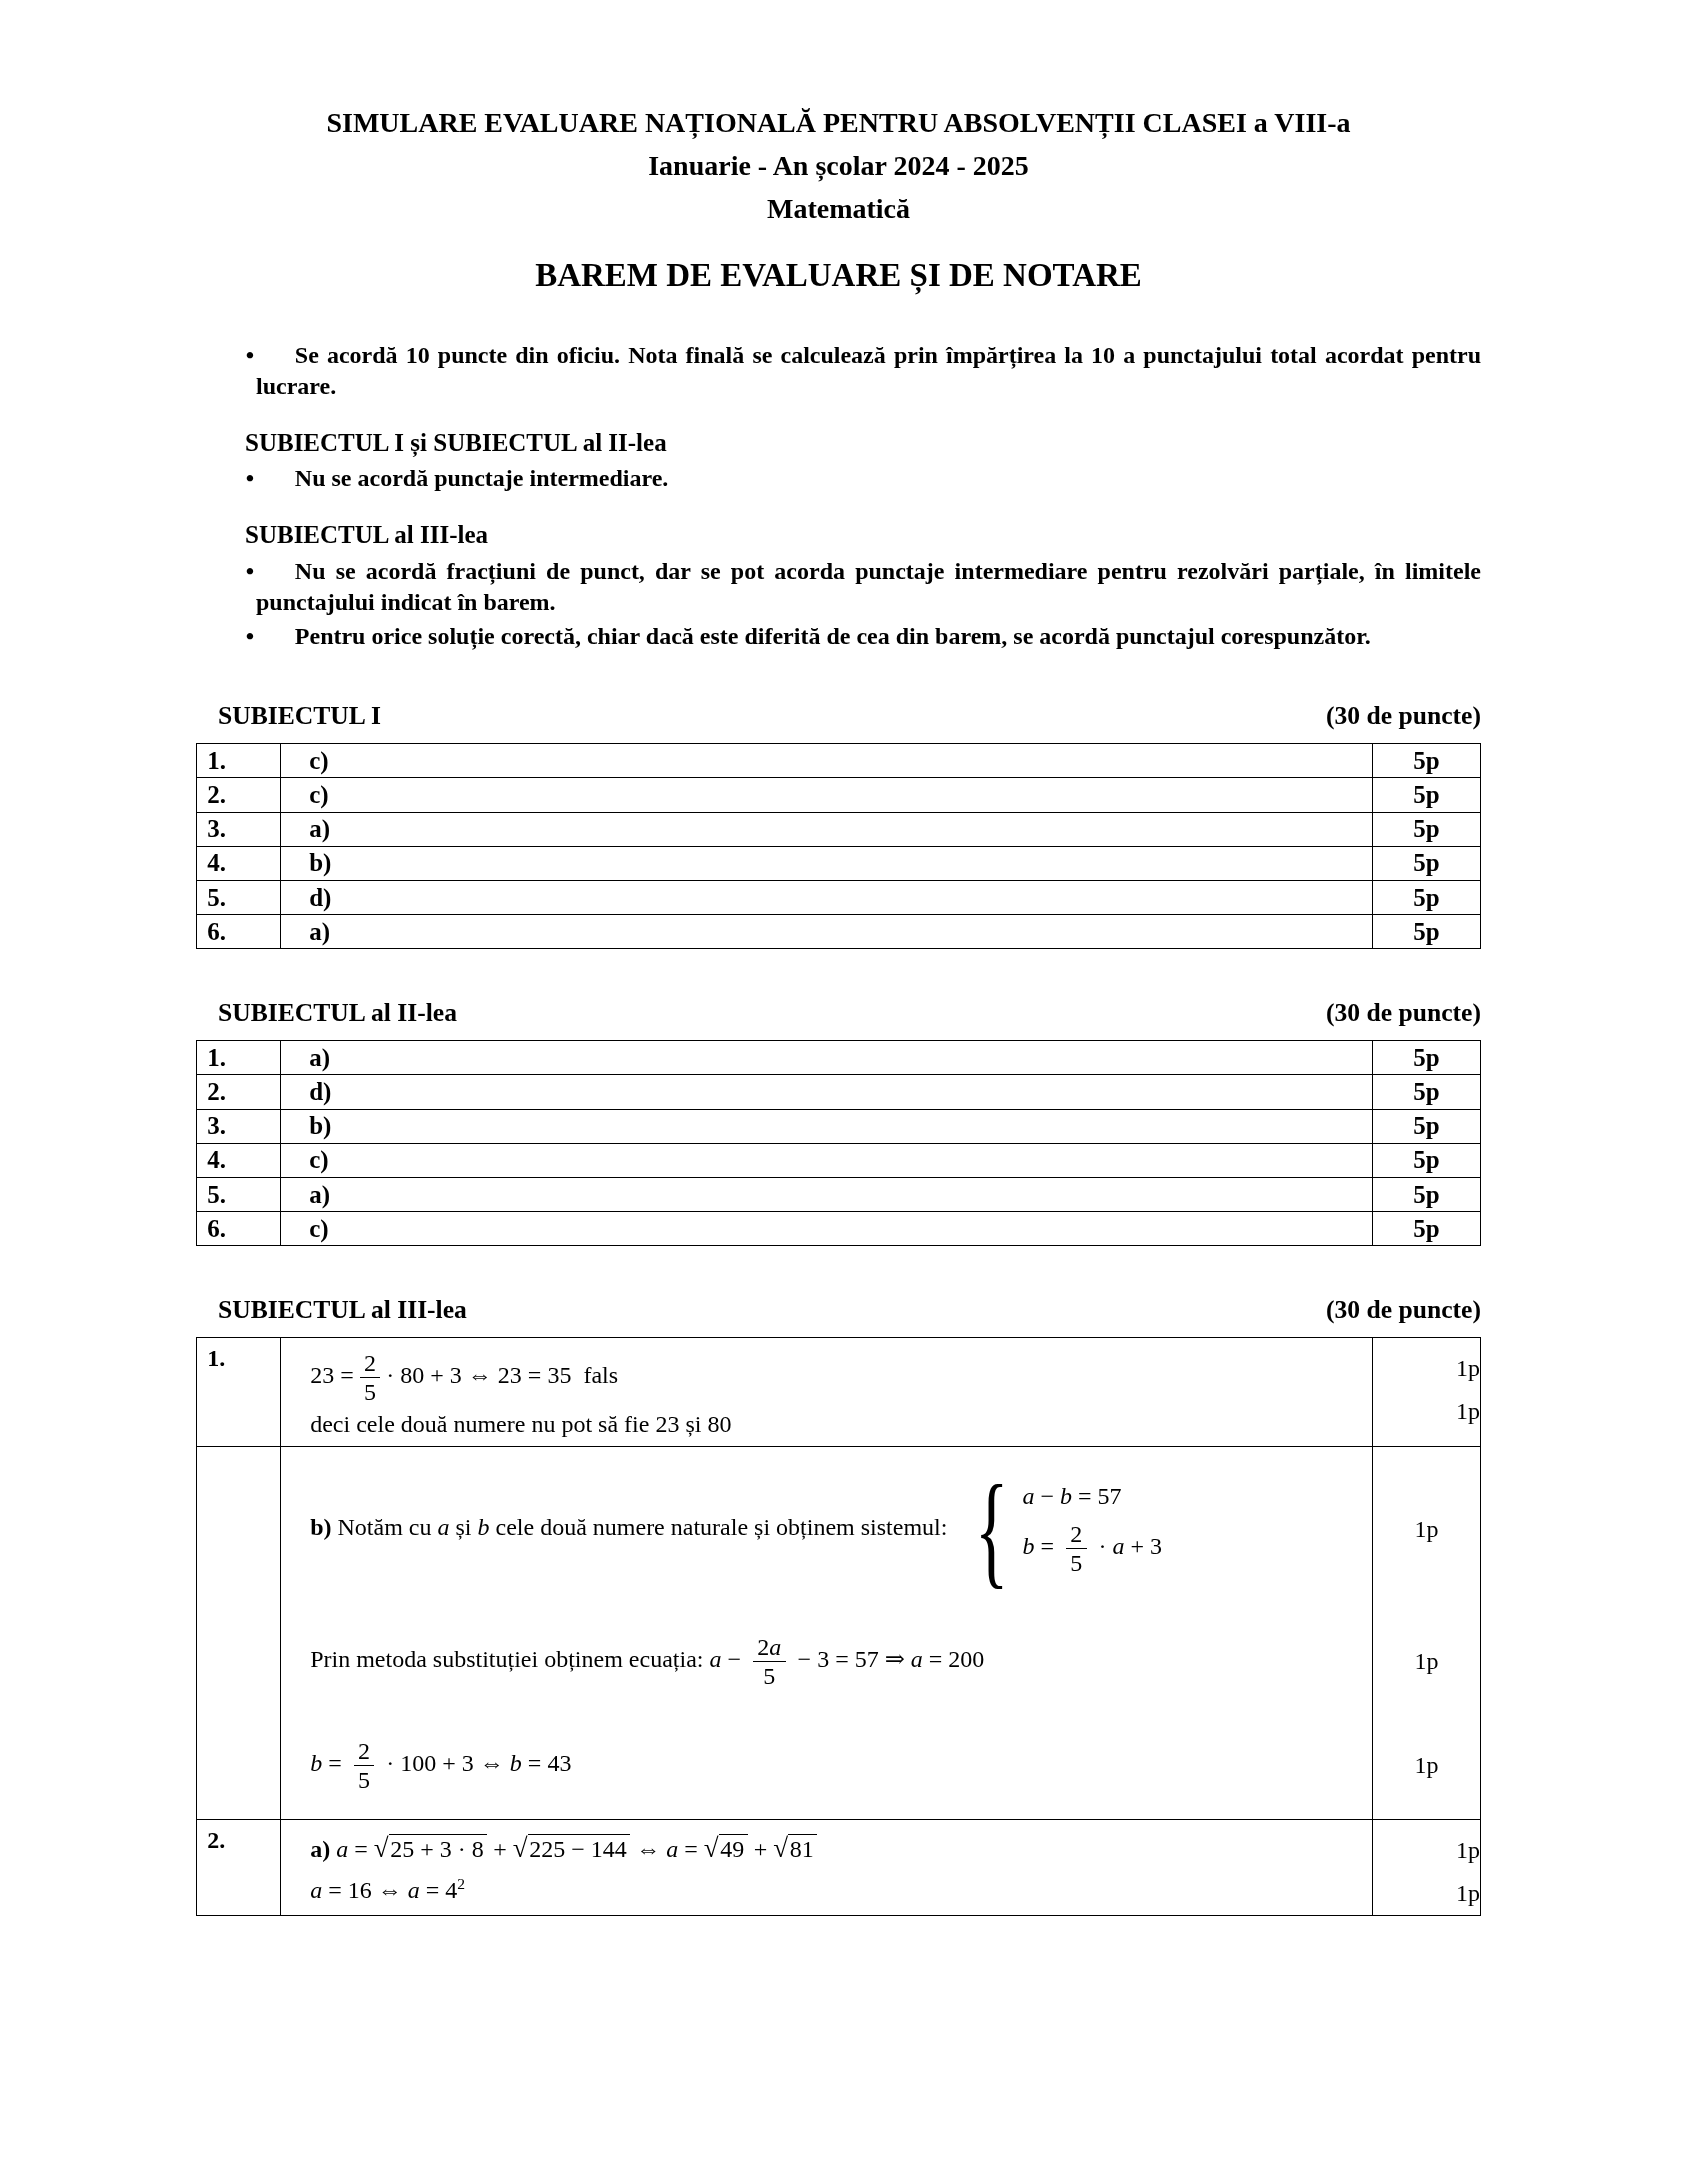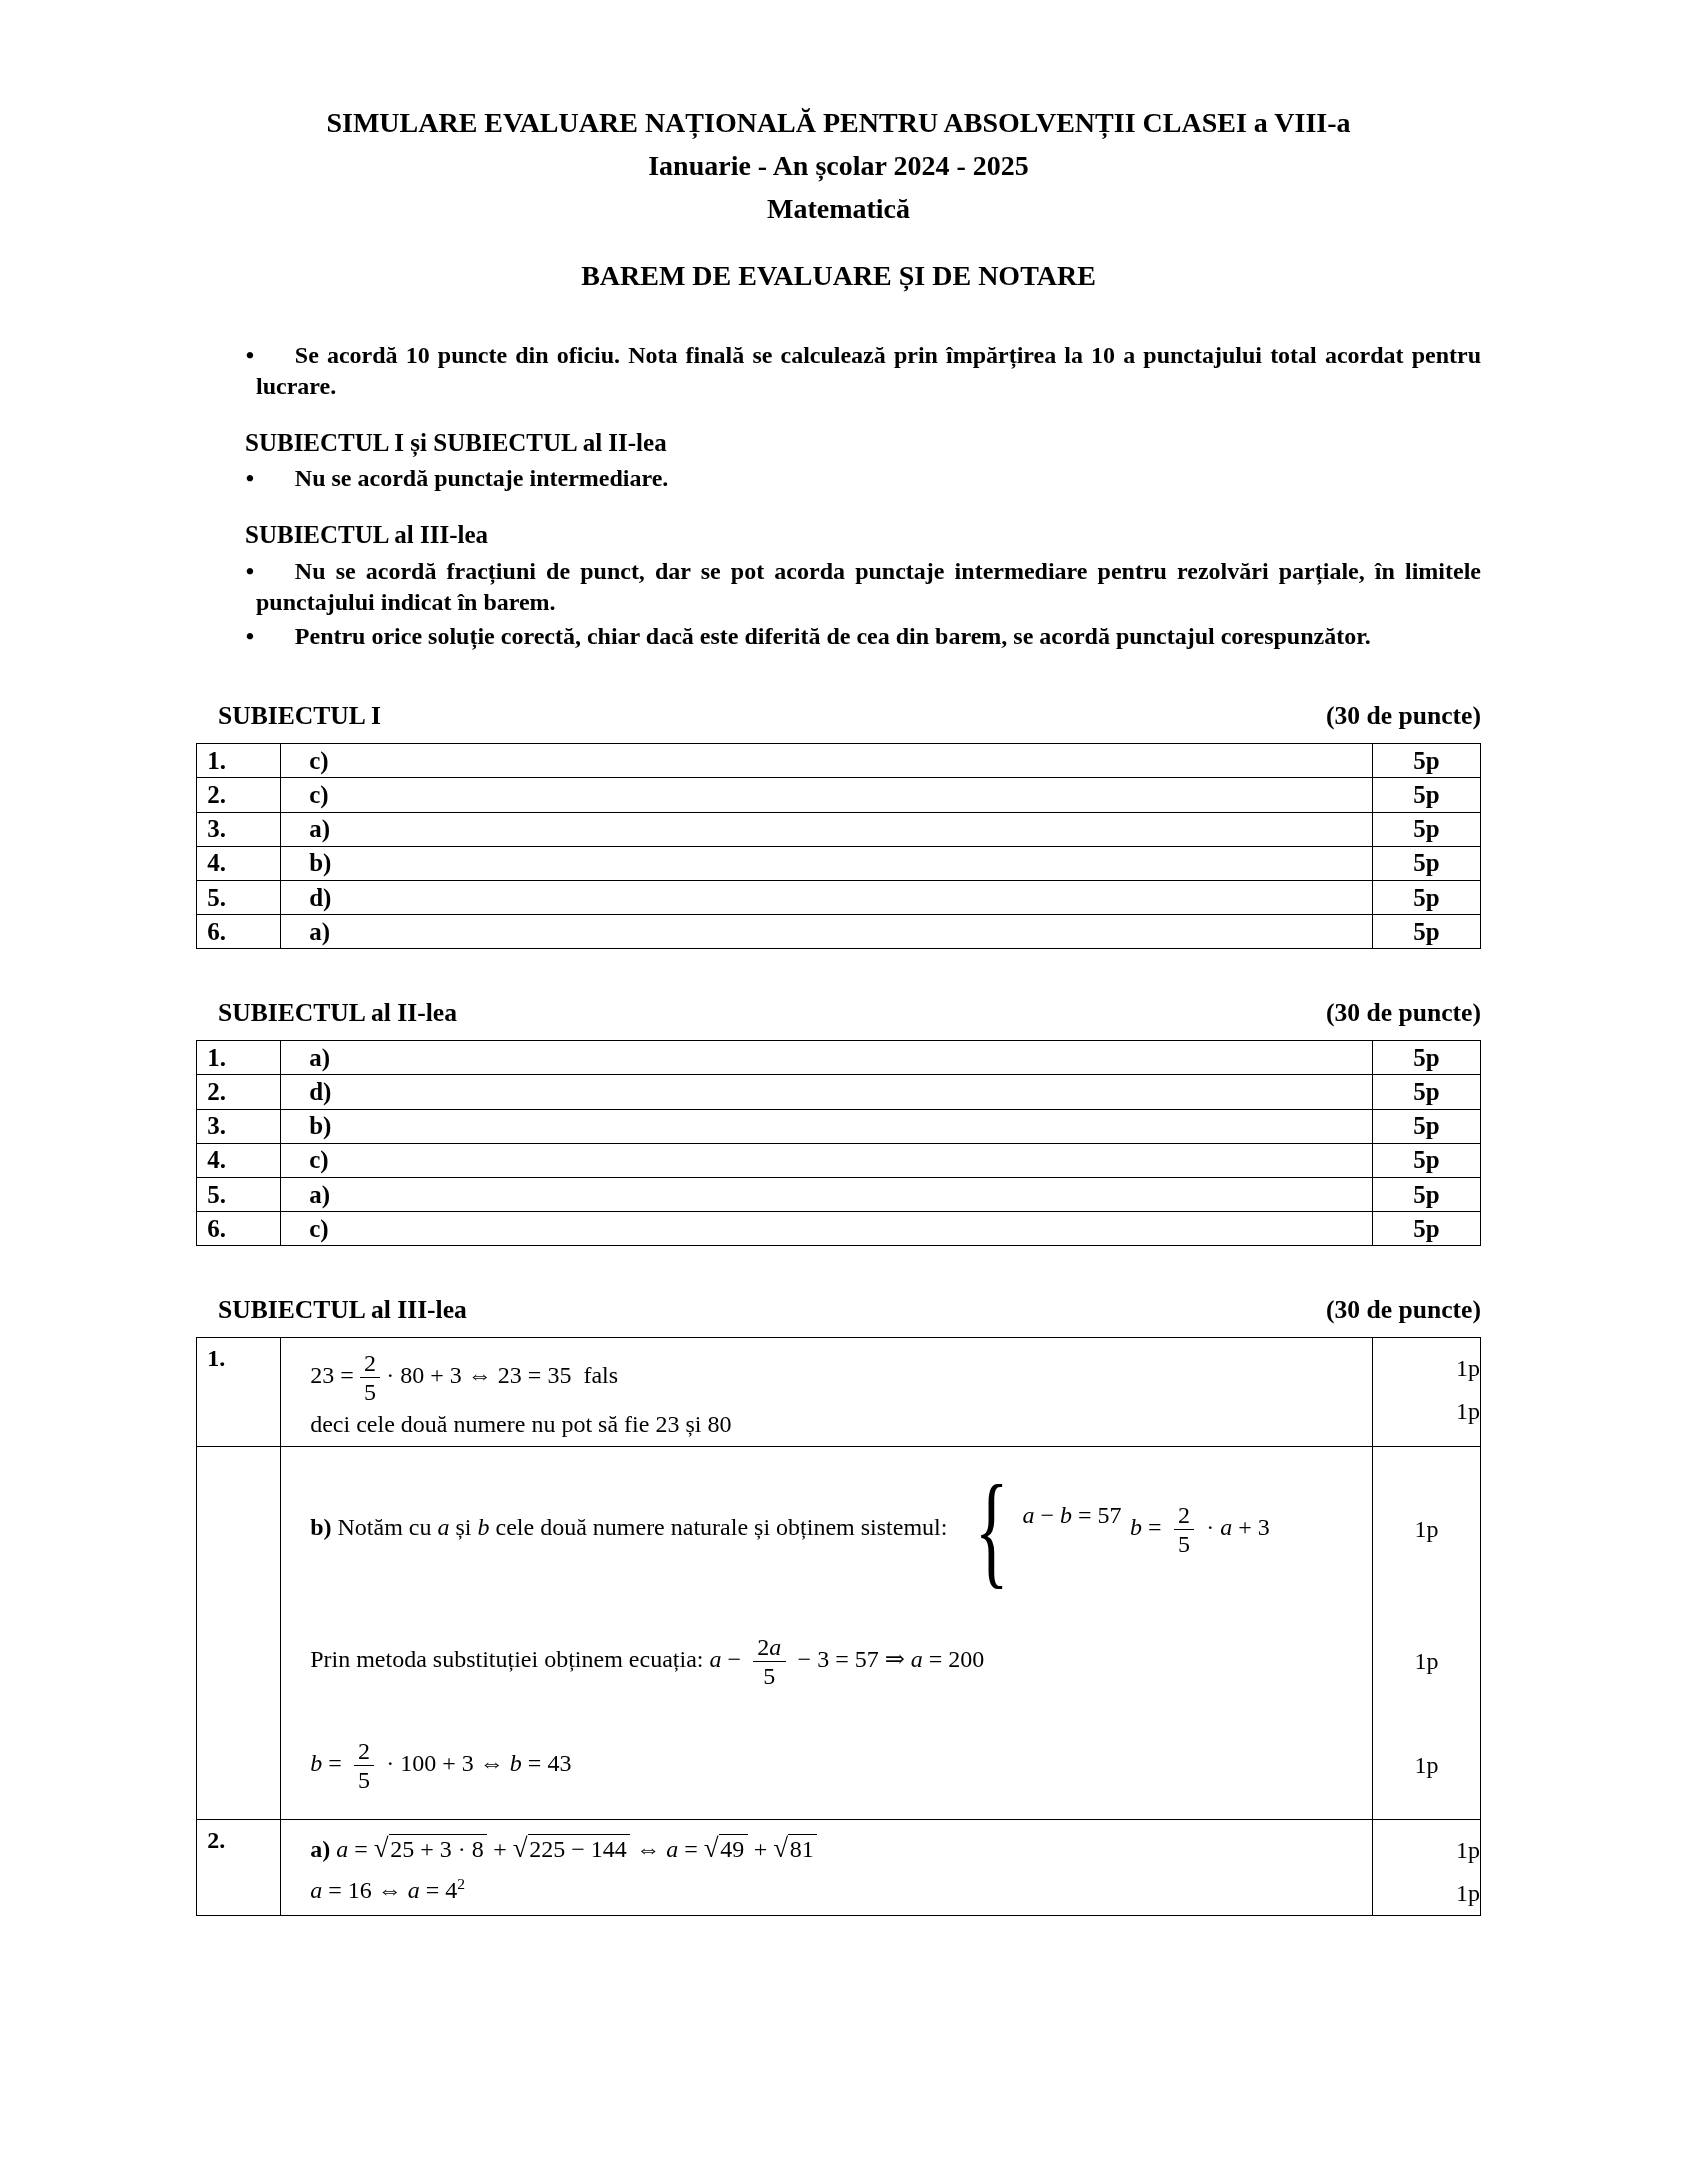--- a/index.html
+++ b/index.html
@@ -15,21 +15,21 @@
     overflow: hidden;
   }
   .page {
     box-sizing: border-box;
     width: 1685px;
     height: 1834px;
     padding: 101px 204px 0 196px;
   }
   
   .title-block { text-align: center; font-weight: bold; font-size: 28px; line-height: 43px; }
-  .barem-title { text-align: center; font-weight: bold; font-size: 28px; line-height: 37px; margin-top: 27px; }
+  .barem-title { text-align: center; font-weight: bold; font-size: 33px; line-height: 37px; margin-top: 27px; }
   
   .bullet-para {
     font-size: 24px;
     font-weight: bold;
     line-height: 31px;
     text-align: justify;
     padding-left: 60px;
     text-indent: -10.2px;
   }
   .bullet-para .bullet { display: inline-block; width: 49px; text-indent: 0; }
@@ -94,21 +94,21 @@
   .frac { display: inline-block; vertical-align: middle; text-align: center; margin: 0 6px; }
   .frac .fn { display: block; border-bottom: 1.7px solid #000; padding: 0 4.3px; line-height: 28px; }
   .frac .fd { display: block; padding: 0 4.3px; line-height: 28px; }
   
   .sqrt { white-space: nowrap; }
   .sqrt .sg { font-size: 27px; }
   .sqrt .rd { border-top: 1.7px solid #000; padding: 0.9px 3.4px 0 1.7px; }
   
   .system { display: inline-flex; align-items: center; vertical-align: middle; margin-left: 13.6px; }
   .system .brace { font-size: 128px; line-height: 102px; font-weight: 400; transform: scaleX(0.55); margin-right: 0px; }
-  .system .eqs { display: flex; gap: 8.5px; }
+  .system .eqs { display: flex; flex-direction: column; gap: 8.5px; }
   .system .eq { display: block; white-space: nowrap; line-height: 29px; }
   sup { font-size: 0.65em; }
 </style>
 </head>
 <body>
 
 <div class="page">
 
   <div class="title-block">
     <div>SIMULARE EVALUARE NAȚIONALĂ PENTRU ABSOLVENȚII CLASEI a VIII-a</div>

